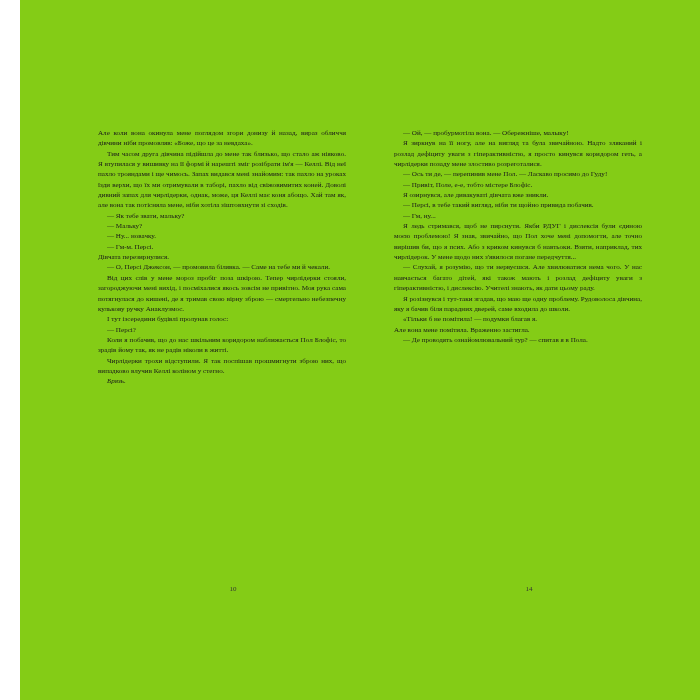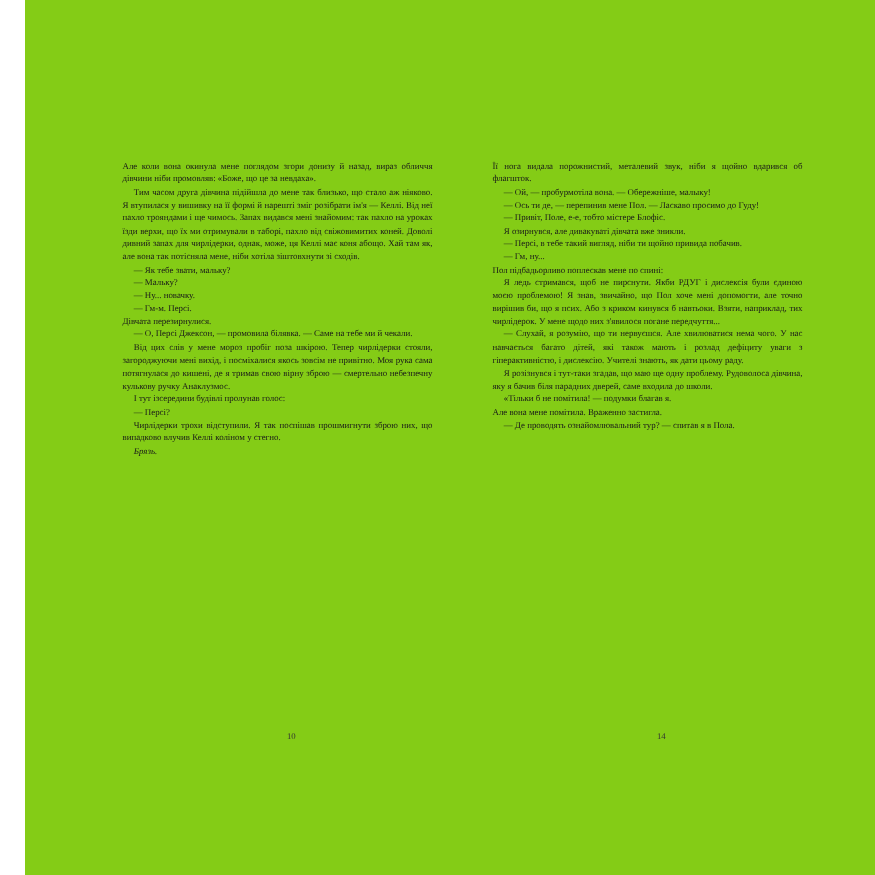--- a/index.html
+++ b/index.html
@@ -83,36 +83,36 @@
         <p class="indent">Тим часом друга дівчина підійшла до мене так близько, що стало аж ніяково. Я втупилася у вишивку на її формі й нарешті зміг розібрати ім'я — Келлі. Від неї пахло трояндами і ще чимось. Запах видався мені знайомим: так пахло на уроках їзди верхи, що їх ми отримували в таборі, пахло від свіжовимитих коней. Доволі дивний запах для чирлідерки, однак, може, ця Келлі має коня абощо. Хай там як, але вона так потісняла мене, ніби хотіла зіштовхнути зі сходів.</p>
         <p class="indent">— Як тебе звати, мальку?</p>
         <p class="indent">— Мальку?</p>
         <p class="indent">— Ну... новачку.</p>
         <p class="indent">— Гм-м. Персі.</p>
         <p class="noindent">Дівчата перезирнулися.</p>
         <p class="indent">— О, Персі Джексон, — промовила білявка. — Саме на тебе ми й чекали.</p>
         <p class="indent">Від цих слів у мене мороз пробіг поза шкірою. Тепер чирлідерки стояли, загороджуючи мені вихід, і посміхалися якось зовсім не привітно. Моя рука сама потягнулася до кишені, де я тримав свою вірну зброю — смертельно небезпечну кулькову ручку Анаклузмос.</p>
         <p class="indent">І тут ізсередини будівлі пролунав голос:</p>
         <p class="indent">— Персі?</p>
+        <p class="indent">Коли я побачив, що до нас шкільним коридором наближається Пол Блофіс, то зрадів йому так, як не радів ніколи в житті.</p>
         <p class="indent">Чирлідерки трохи відступили. Я так поспішав прошмигнути зброю них, що випадково влучив Келлі коліном у стегно.</p>
         <p class="italic">Брязь.</p>
       </div>
       <div class="folio">10</div>
     </div>
 
     <div class="page-col right">
       <div class="text-block">
-        <p class="noindent">Її нога видала порожнистий, металевий звук, ніби я щойно вдарився об флагшток.</p>
         <p class="indent">— Ой, — пробурмотіла вона. — Обережніше, малыку!</p>
+        <p class="indent">Я зиркнув на її ногу, але на вигляд та була звичайною. Надто зляканий і розлад дефіциту уваги з гіперактивністю, я просто кинувся коридором геть, а чирлідерки позаду мене злостиво розреготалися.</p>
         <p class="indent">— Ось ти де, — перепинив мене Пол. — Ласкаво просимо до Гуду!</p>
         <p class="indent">— Привіт, Поле, е-е, тобто містере Блофіс.</p>
         <p class="indent">Я озирнувся, але дивакуваті дівчата вже зникли.</p>
         <p class="indent">— Персі, в тебе такий вигляд, ніби ти щойно привида побачив.</p>
         <p class="indent">— Гм, ну...</p>
-        <p class="noindent">Пол підбадьорливо поплескав мене по спині:</p>
         <p class="indent">Я ледь стримався, щоб не пирснути. Якби РДУГ і дислексія були єдиною моєю проблемою! Я знав, звичайно, що Пол хоче мені допомогти, але точно вирішив би, що я псих. Або з криком кинувся б навтьоки. Взяти, наприклад, тих чирлідерок. У мене щодо них з'явилося погане передчуття...</p>
         <p class="indent">— Слухай, я розумію, що ти нервуєшся. Але хвилюватися нема чого. У нас навчається багато дітей, які також мають і розлад дефіциту уваги з гіперактивністю, і дислексію. Учителі знають, як дати цьому раду.</p>
         <p class="indent">Я розізнувся і тут-таки згадав, що маю ще одну проблему. Рудоволоса дівчина, яку я бачив біля парадних дверей, саме входила до школи.</p>
         <p class="indent">«Тільки б не помітила! — подумки благав я.</p>
         <p class="noindent">Але вона мене помітила. Враженно застигла.</p>
         <p class="indent">— Де проводять ознайомлювальний тур? — спитав я в Пола.</p>
       </div>
       <div class="folio right-folio">14</div>
     </div>
 

